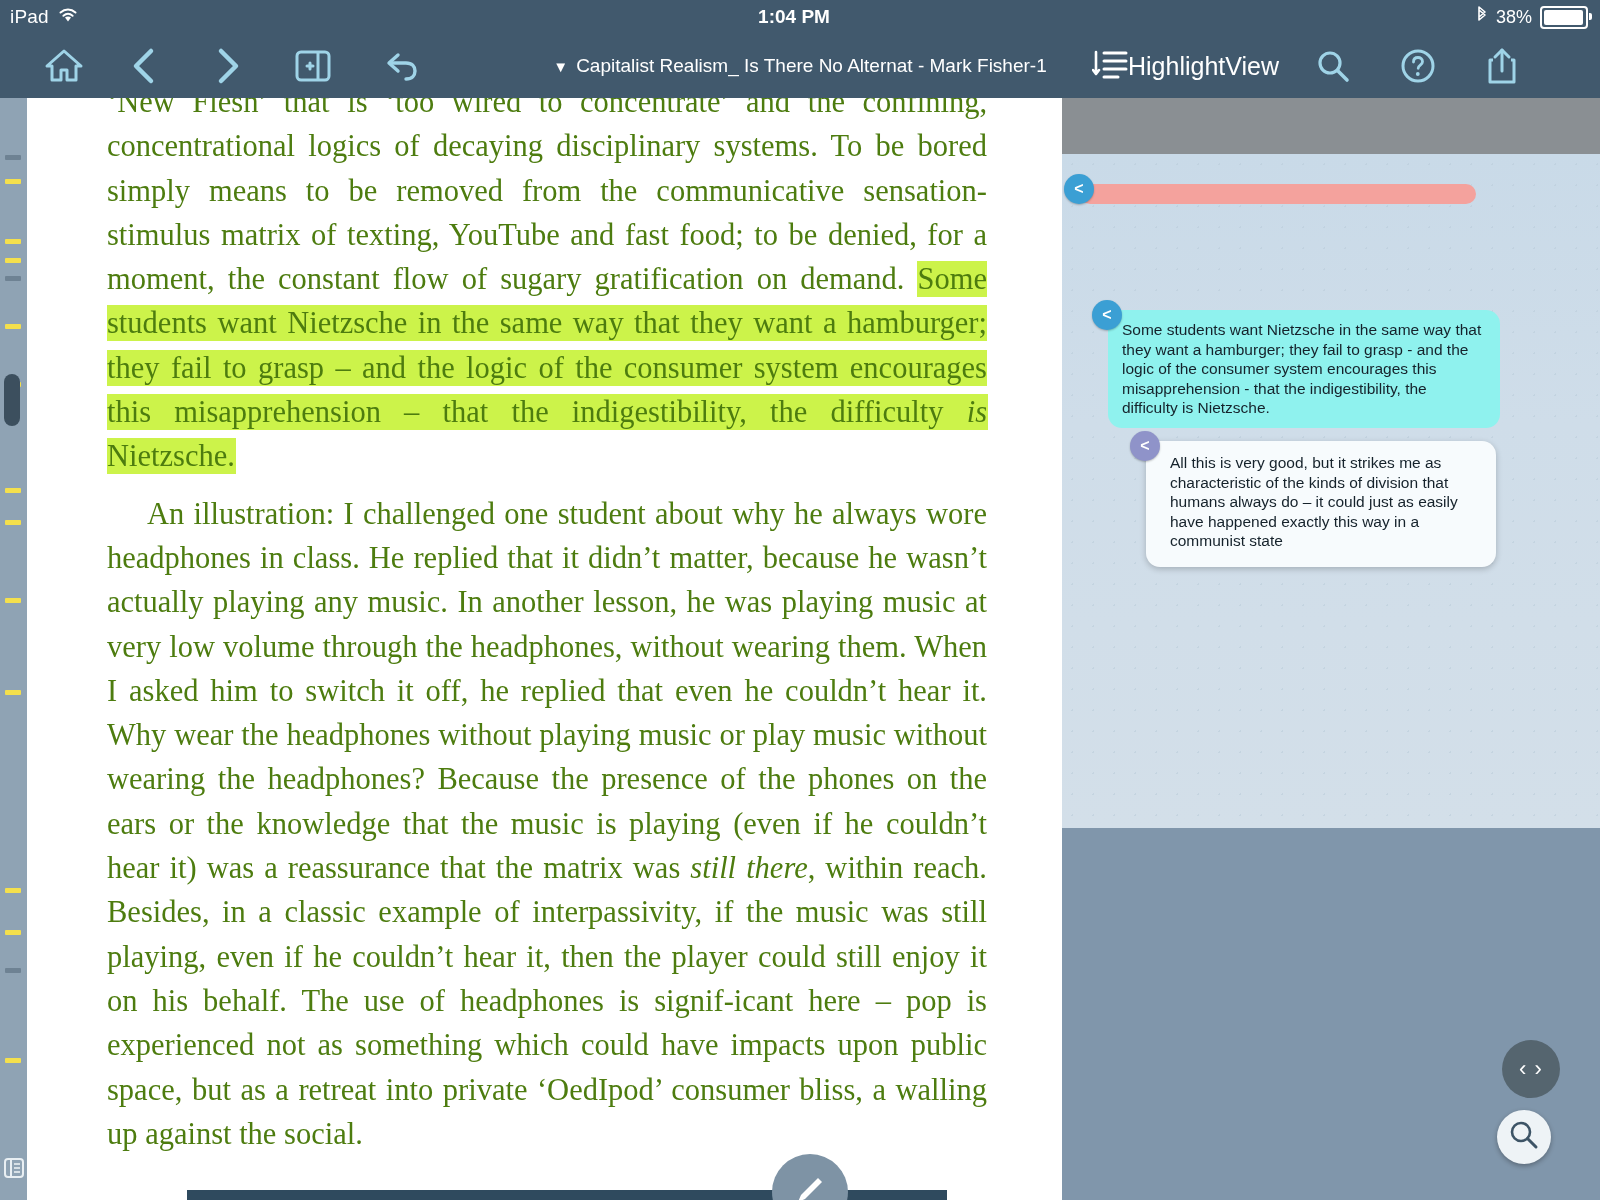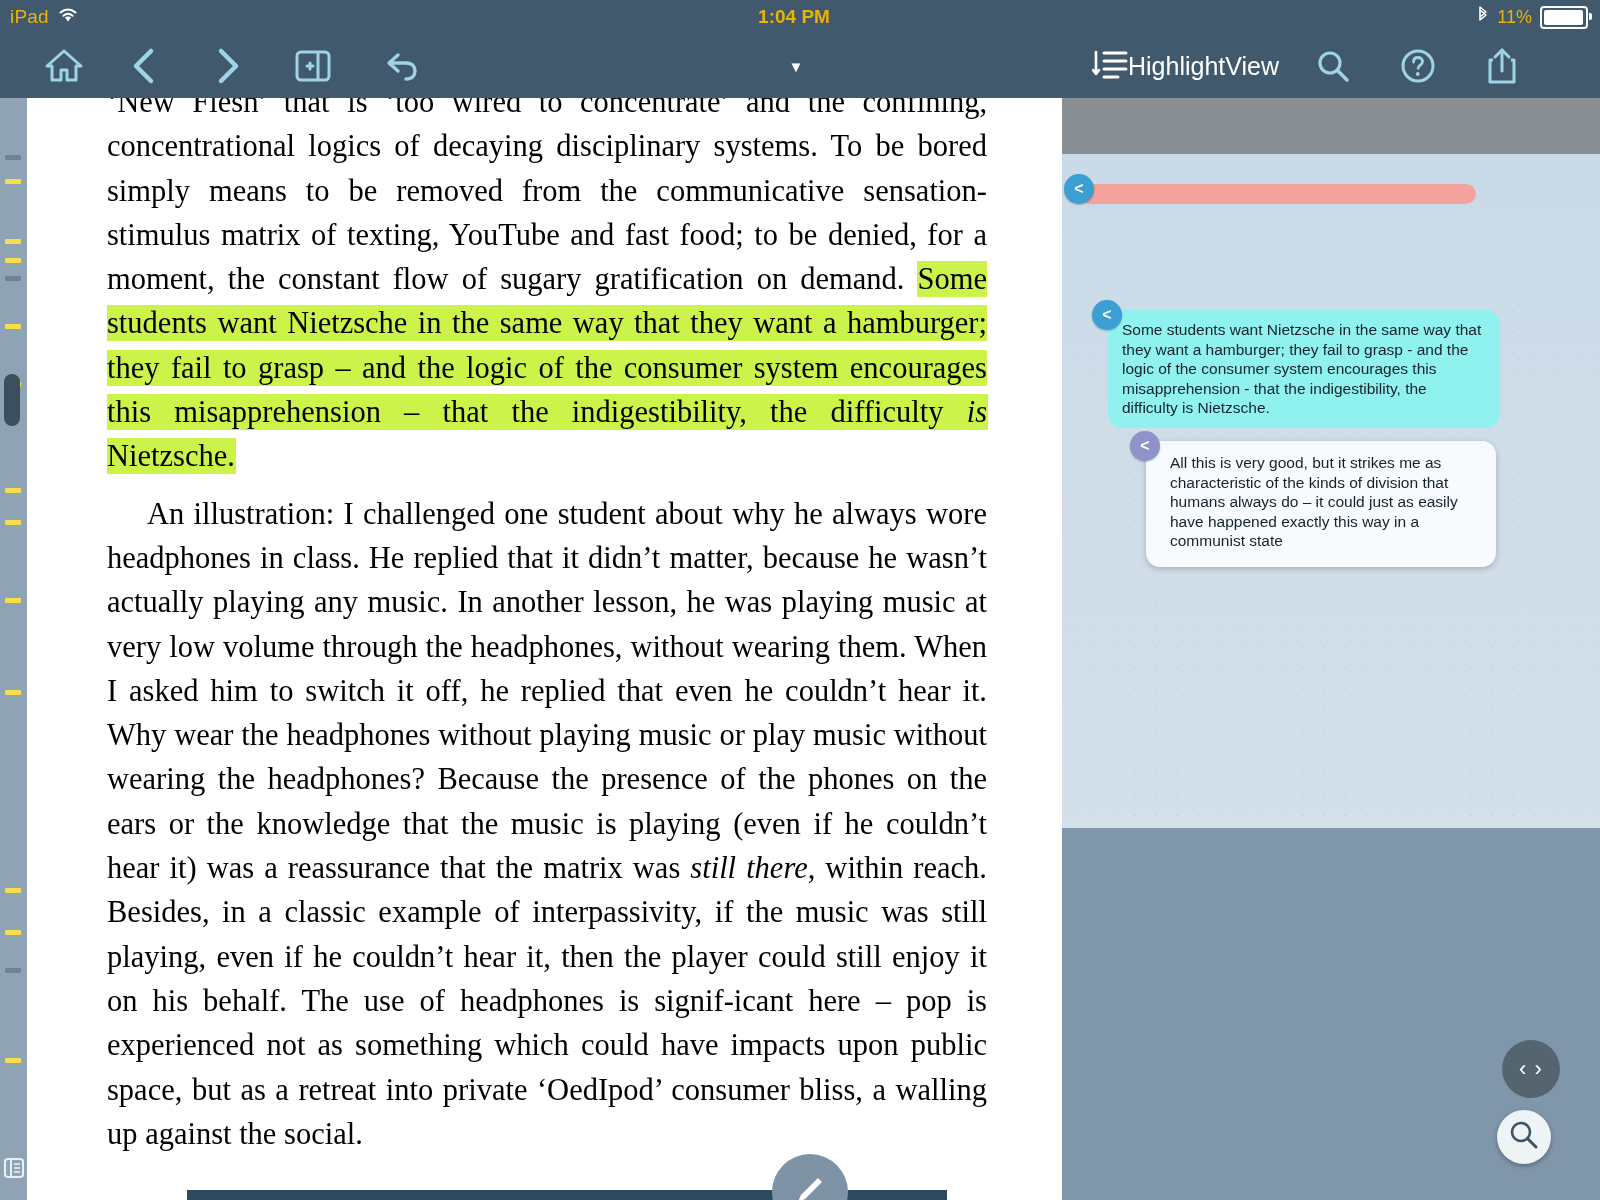--- a/index.html
+++ b/index.html
@@ -19,21 +19,21 @@
     background: #dfe6ec;
   }
 
   
   .statusbar {
     position: absolute;
     top: 0; left: 0;
     width: 1600px;
     height: 34px;
     background: #41596d;
-    color: #eab308;
+    color: #ffffff;
     font-size: 19px;
     display: flex;
     align-items: center;
   }
   .sb-left {
     position: absolute;
     left: 10px;
     display: flex;
     align-items: center;
     gap: 8px;
@@ -169,21 +169,21 @@
     overflow: hidden;
   }
   .page-text {
     position: absolute;
     left: 80px;
     top: -18px;
     width: 880px;
     font-family: "Liberation Serif", serif;
     font-size: 30.5px;
     line-height: 44.3px;
-    color: #000000;
+    color: #4d7c0f;
     text-align: justify;
     text-justify: inter-word;
   }
   .page-text p { margin: 0; }
   .page-text p.indent { text-indent: 40px; margin-top: 13px; }
   .hl-green {
     background: #ccf34a;
     box-shadow: 0 0 0 1px #ccf34a;
   }
   .page-bottom-strip {
@@ -318,21 +318,21 @@
         </svg>
       </span>
     </div>
     <div class="sb-center">1:04 PM</div>
     <div class="sb-right">
       <span>
         <svg width="12" height="20" viewBox="0 0 12 20">
           <path d="M3 5l6 5-6 5V2l6 5-6 5" stroke="#ffffff" stroke-width="1.6" fill="none" stroke-linejoin="round"></path>
         </svg>
       </span>
-      <span>11%</span>
+      <span>38%</span>
       <span class="battery-shell">
         <span class="battery-fill"></span>
       </span>
     </div>
   </div>
 
   <div class="toolbar">
 
     <div class="tb-icon" style="left:32px; width:64px;">
       <svg width="44" height="40" viewBox="0 0 44 40">
@@ -363,20 +363,21 @@
 
     <div class="tb-icon" style="left:375px; width:56px;">
       <svg width="38" height="34" viewBox="0 0 38 34">
         <path d="M8 14h14c6 0 9 3.5 9 8s-3 8-9 8" fill="none" stroke="#9fd4e8" stroke-width="3.4" stroke-linecap="round"></path>
         <path d="M14 6L5 14l9 8" fill="none" stroke="#9fd4e8" stroke-width="3.4" stroke-linecap="round" stroke-linejoin="round"></path>
       </svg>
     </div>
 
     <div class="doc-title">
       <span class="caret">▼</span>
+      <span>Capitalist Realism_ Is There No Alternat - Mark Fisher-1</span>
     </div>
 
     <div class="hv-group">
       <span>
         <svg width="36" height="32" viewBox="0 0 36 32">
           <line x1="12" y1="5" x2="34" y2="5" stroke="#ffffff" stroke-width="3" stroke-linecap="round"></line>
           <line x1="12" y1="13" x2="34" y2="13" stroke="#ffffff" stroke-width="3" stroke-linecap="round"></line>
           <line x1="12" y1="21" x2="34" y2="21" stroke="#ffffff" stroke-width="3" stroke-linecap="round"></line>
           <line x1="12" y1="29" x2="26" y2="29" stroke="#ffffff" stroke-width="3" stroke-linecap="round"></line>
           <path d="M4 4v20M4 26l-3-4M4 26l3-4" stroke="#ffffff" stroke-width="2.6" fill="none" stroke-linecap="round"></path>

